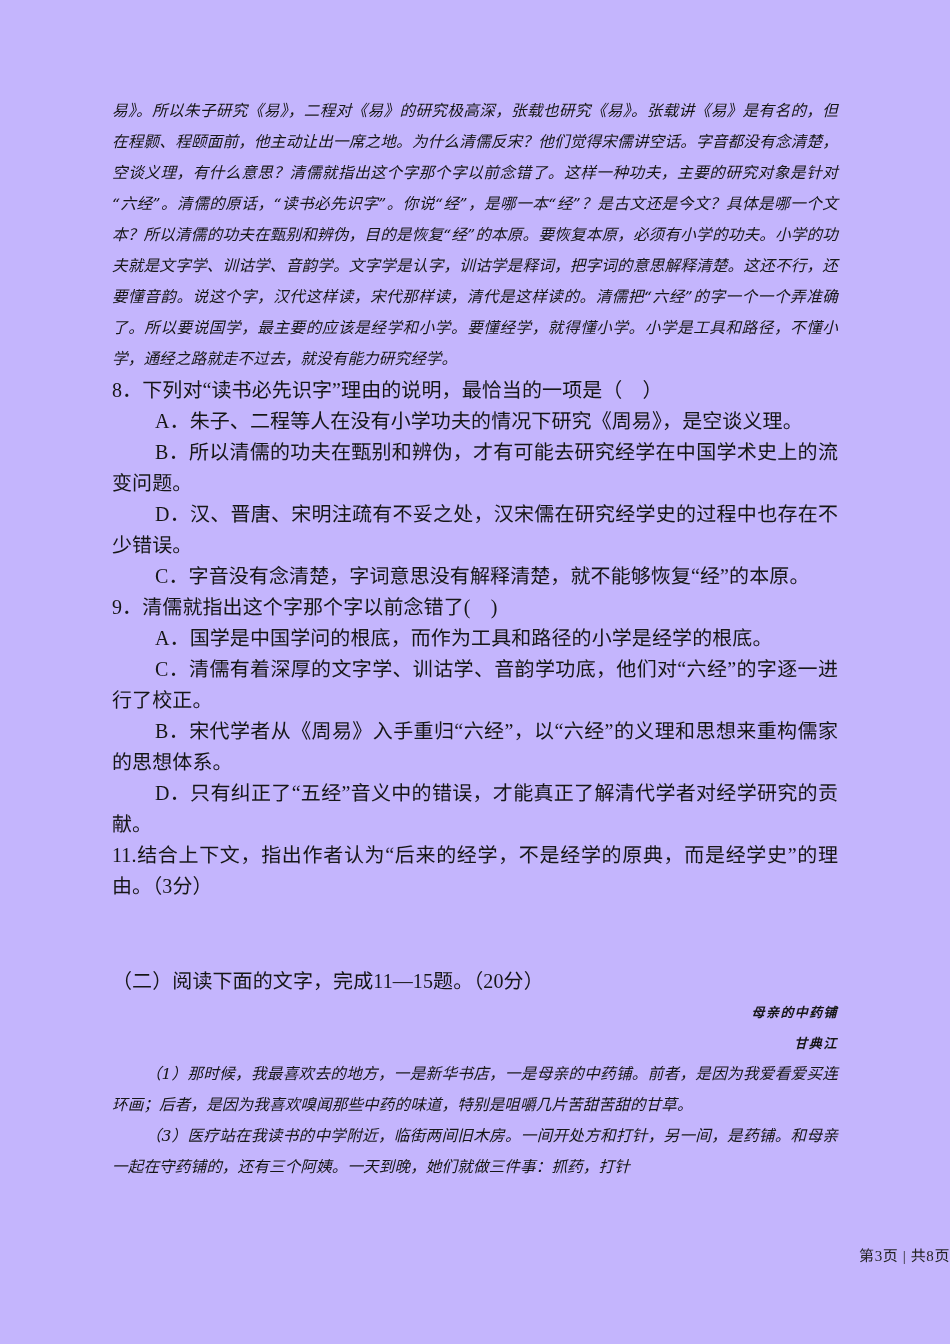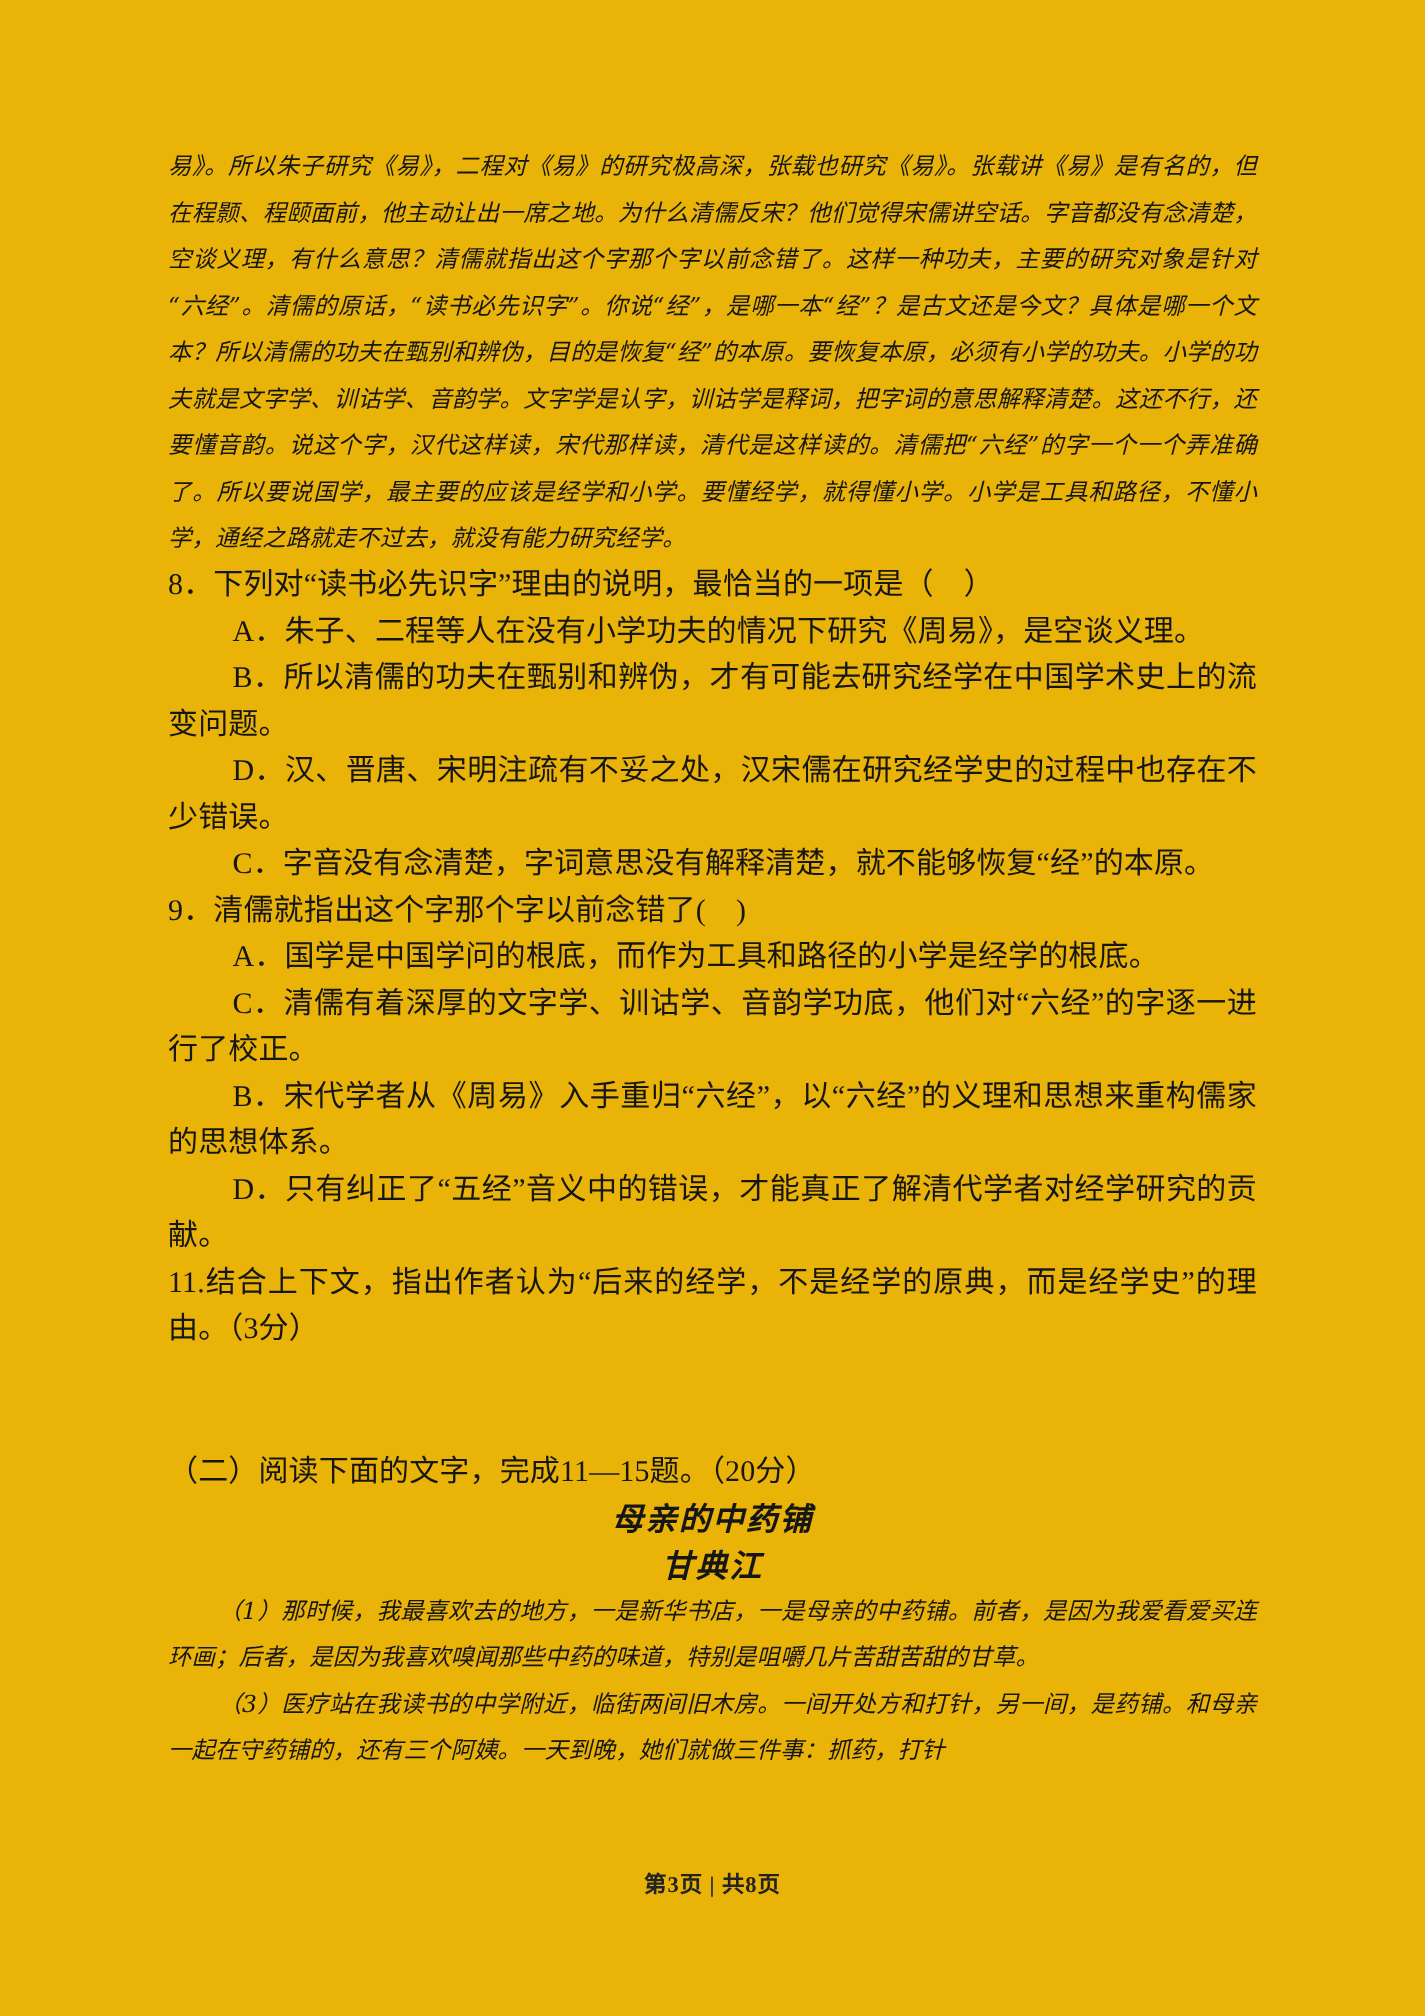--- a/index.html
+++ b/index.html
@@ -11,21 +11,21 @@
   body {
     font-family: "Liberation Serif", "DejaVu Serif", serif;
     color: #161616;
     -webkit-font-smoothing: antialiased;
   }
   .page {
     position: relative;
     width: 950px;
     height: 1344px;
     margin: 0 auto;
-    background: #eab308;
+    background: #c4b5fd;
     overflow: hidden;
     box-sizing: border-box;
   }
   .content {
     position: absolute;
     left: 112px;
     top: 96px;
     width: 726px;
   }
   
@@ -59,41 +59,40 @@
   .para { text-indent: 0; }
   .body-para { text-indent: 2.15em; }
   .qline { text-indent: 0; }
   .opt { text-indent: 2.15em; }
   .sec-head { text-indent: 0; margin-top: 30px; }
   .spacer-10 { height: 34px; }
 
   .art-title,
   .art-author {
     margin: 0;
-    text-align: center;
+    text-align: right;
     font-family: "DejaVu Serif", "Liberation Serif", serif;
     font-style: italic;
     font-weight: 700;
-    font-size: 21px;
+    font-size: 13px;
     line-height: 31px;
     letter-spacing: 1.4px;
   }
   .art-author { letter-spacing: 1.6px; }
 
   .footer {
     position: absolute;
     left: 0;
     right: 0;
     top: 1244px;
-    text-align: center;
+    text-align: right;
     font-family: "Liberation Serif", "DejaVu Serif", serif;
     font-size: 15px;
     color: #232323;
     letter-spacing: 0.6px;
-    font-weight: bold;
   }
 </style>
 </head>
 <body>
 
 <div class="page">
 
   <div class="content">
 
     <p class="para kai">易》。所以朱子研究《易》，二程对《易》的研究极高深，张载也研究《易》。张载讲《易》是有名的，但在程颢、程颐面前，他主动让出一席之地。为什么清儒反宋？他们觉得宋儒讲空话。字音都没有念清楚，空谈义理，有什么意思？清儒就指出这个字那个字以前念错了。这样一种功夫，主要的研究对象是针对“六经”。清儒的原话，“读书必先识字”。你说“经”，是哪一本“经”？是古文还是今文？具体是哪一个文本？所以清儒的功夫在甄别和辨伪，目的是恢复“经”的本原。要恢复本原，必须有小学的功夫。小学的功夫就是文字学、训诂学、音韵学。文字学是认字，训诂学是释词，把字词的意思解释清楚。这还不行，还要懂音韵。说这个字，汉代这样读，宋代那样读，清代是这样读的。清儒把“六经”的字一个一个弄准确了。所以要说国学，最主要的应该是经学和小学。要懂经学，就得懂小学。小学是工具和路径，不懂小学，通经之路就走不过去，就没有能力研究经学。</p>

